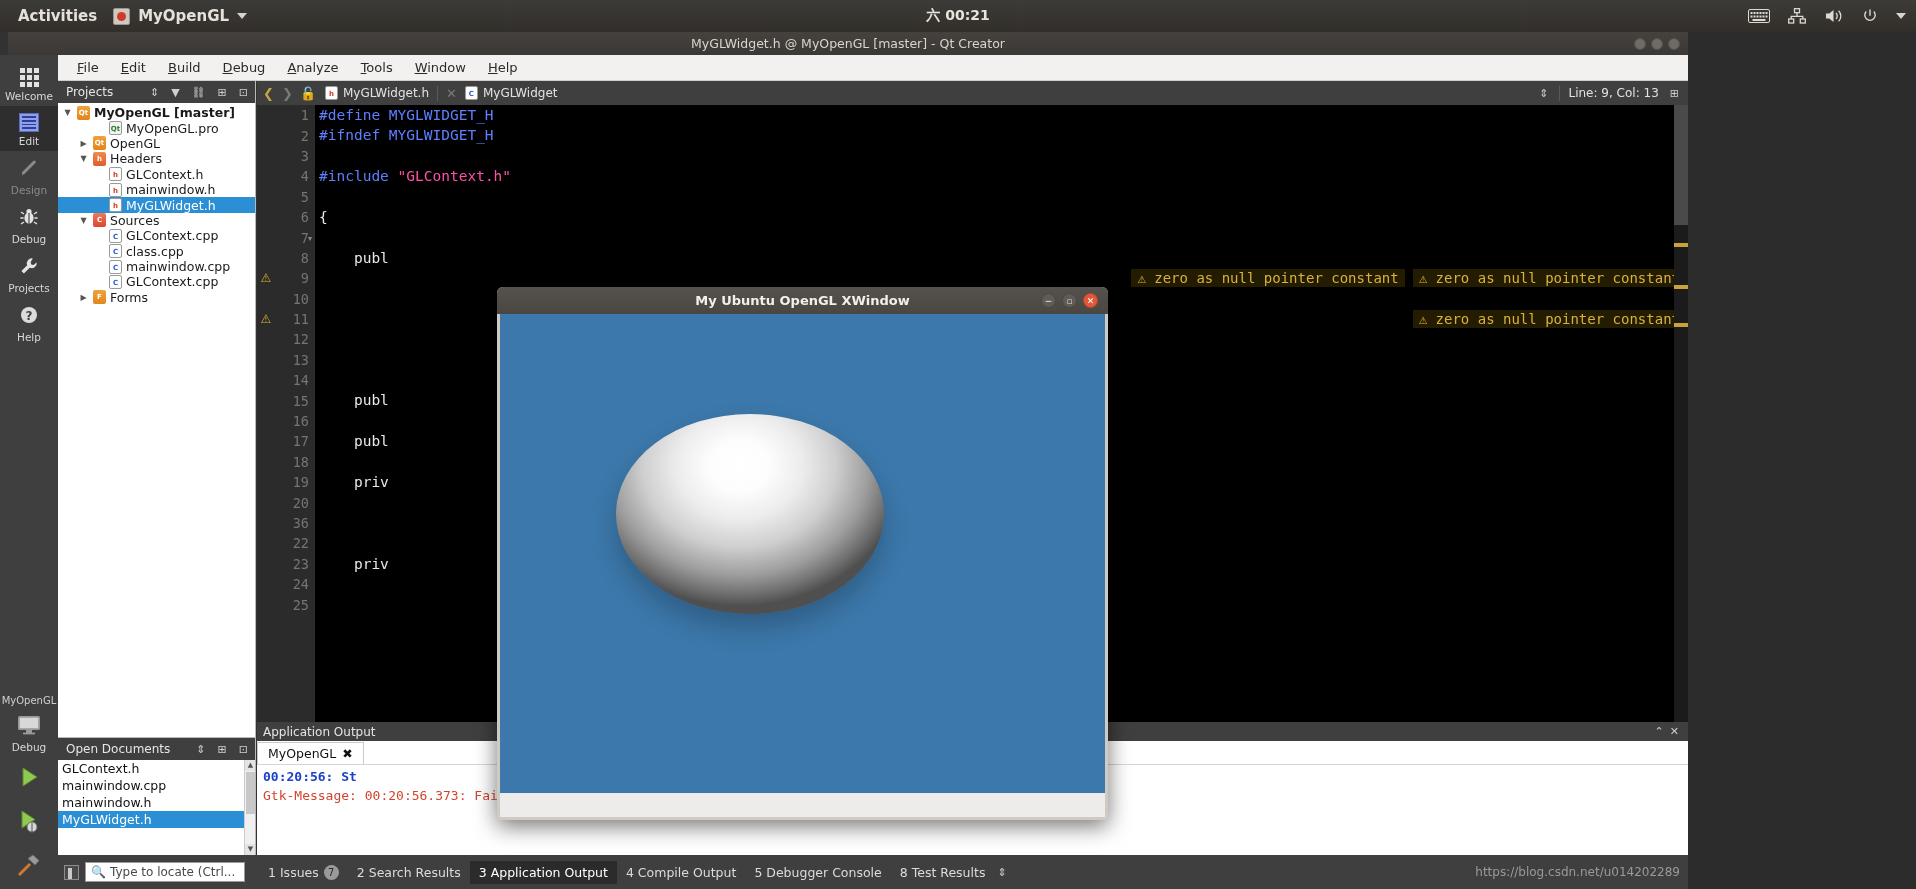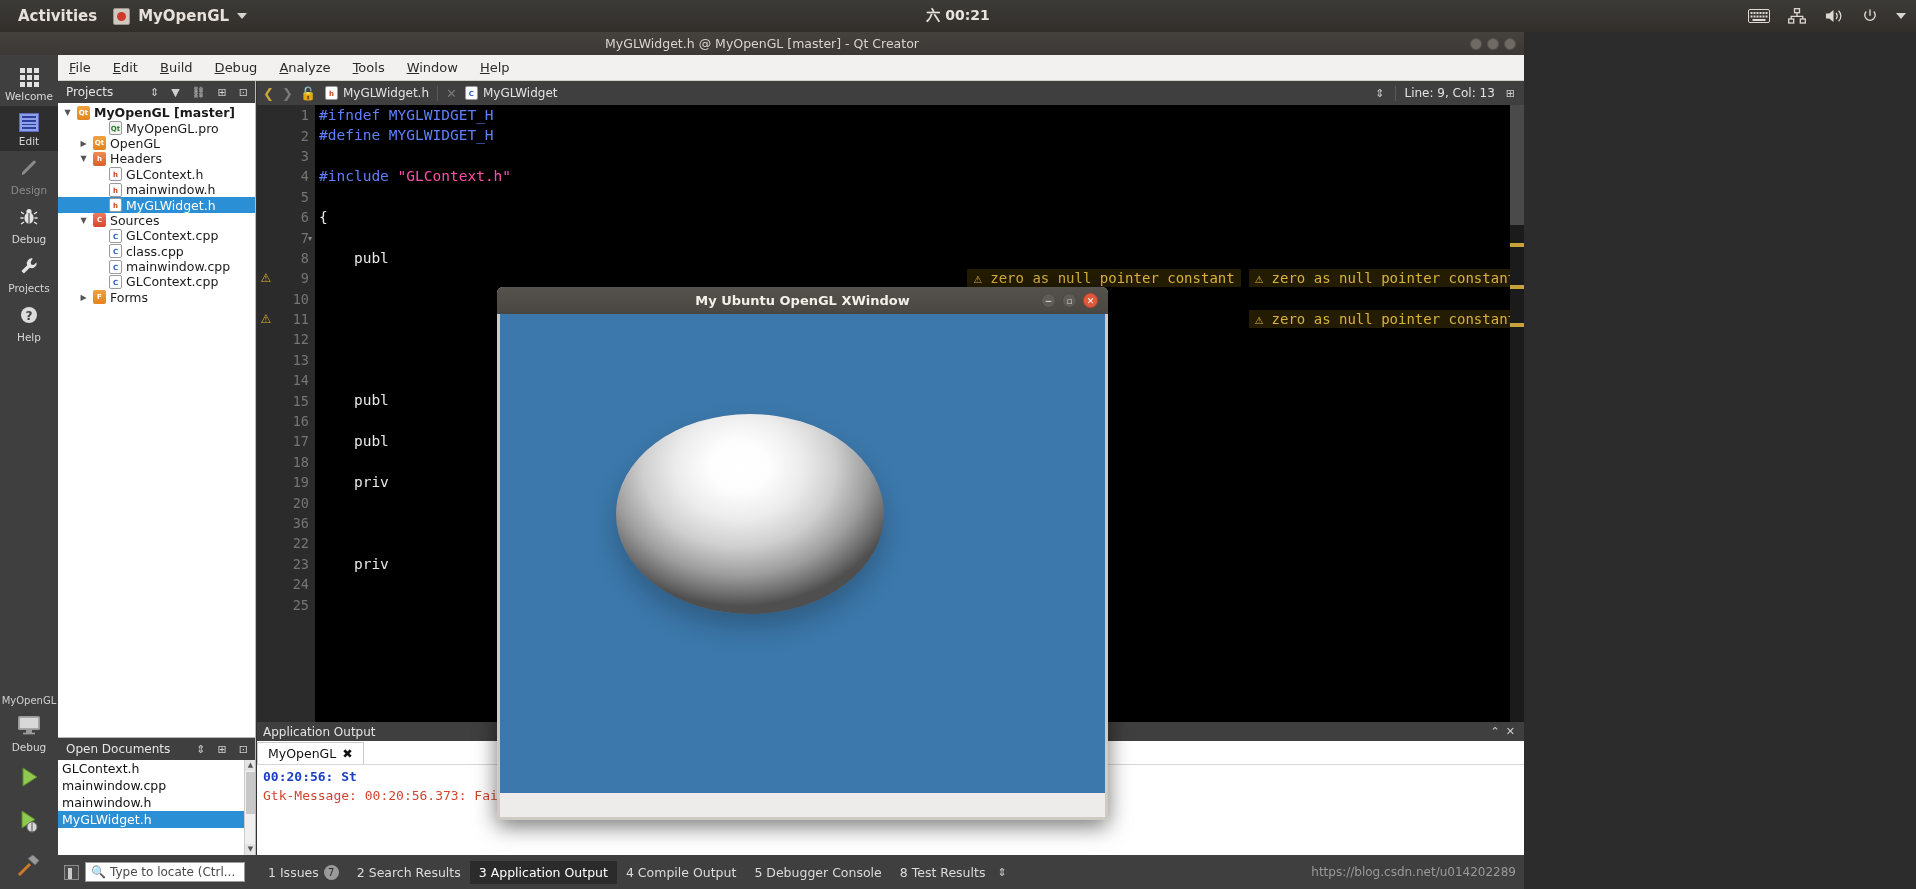--- a/index.html
+++ b/index.html
@@ -17,21 +17,21 @@
     display:inline-flex;align-items:center;justify-content:center;border-radius:2px;}
   .app-ico i{display:block;width:9px;height:9px;border-radius:50%;background:#cf3a2b;}
   .caret-d{width:0;height:0;border-left:5px solid transparent;border-right:5px solid transparent;
     border-top:6px solid #d8d3cc;}
   #gnome-bar .gb-center{position:absolute;left:50%;transform:translateX(-50%);
     display:flex;align-items:center;gap:8px;font-weight:700;color:#e9e4dd;font-size:14px;}
   #gnome-bar .gb-right{position:absolute;right:10px;display:flex;align-items:center;gap:18px;}
   .tray-ico{color:#ddd8d1;display:inline-flex;align-items:center;}
 
   
-  #qtwin{position:absolute;left:0;top:32px;width:1524px;height:857px;background:#323232;}
+  #qtwin{position:absolute;left:0;top:32px;width:1688px;height:857px;background:#323232;padding-left:8px;}
   #qt-title{height:23px;background:linear-gradient(#45423e,#3b3835);color:#d9d4cd;
     font-size:12.5px;display:flex;align-items:center;justify-content:center;position:relative;}
   #qt-title .wbtns{position:absolute;right:8px;display:flex;gap:5px;align-items:center;}
   .wbtn{width:12px;height:12px;border-radius:50%;background:#6f6a64;border:1px solid #55514c;}
 
   #qt-menu{height:26px;background:#f2f1f0;border-bottom:1px solid #d2cfca;
     display:flex;align-items:center;padding-left:58px;gap:0;}
   #qt-menu .mi{font-size:13px;color:#2b2b2b;padding:3px 11px;}
   #qt-menu .mi u{text-decoration:underline;}
 
@@ -504,22 +504,22 @@
           <div class="gline">18</div>
           <div class="gline">19</div>
           <div class="gline">20</div>
           <div class="gline">36</div>
           <div class="gline">22</div>
           <div class="gline">23</div>
           <div class="gline">24</div>
           <div class="gline">25</div>
         </div>
       <div id="codetext">
+          <div class="cline"><span class="k-pre">#define MYGLWIDGET_H</span></div>
           <div class="cline"><span class="k-pre">#ifndef MYGLWIDGET_H</span></div>
-          <div class="cline"><span class="k-pre">#define MYGLWIDGET_H</span></div>
           <div class="cline"></div>
           <div class="cline"><span class="k-pre">#include </span><span class="k-str">"GLContext.h"</span></div>
           <div class="cline"></div>
           <div class="cline"><span class="k-plain">{</span></div>
           <div class="cline"></div>
           <div class="cline"><span class="k-plain">    publ</span></div>
           <div class="cline"></div>
           <div class="cline"></div>
           <div class="cline"></div>
           <div class="cline"></div>

